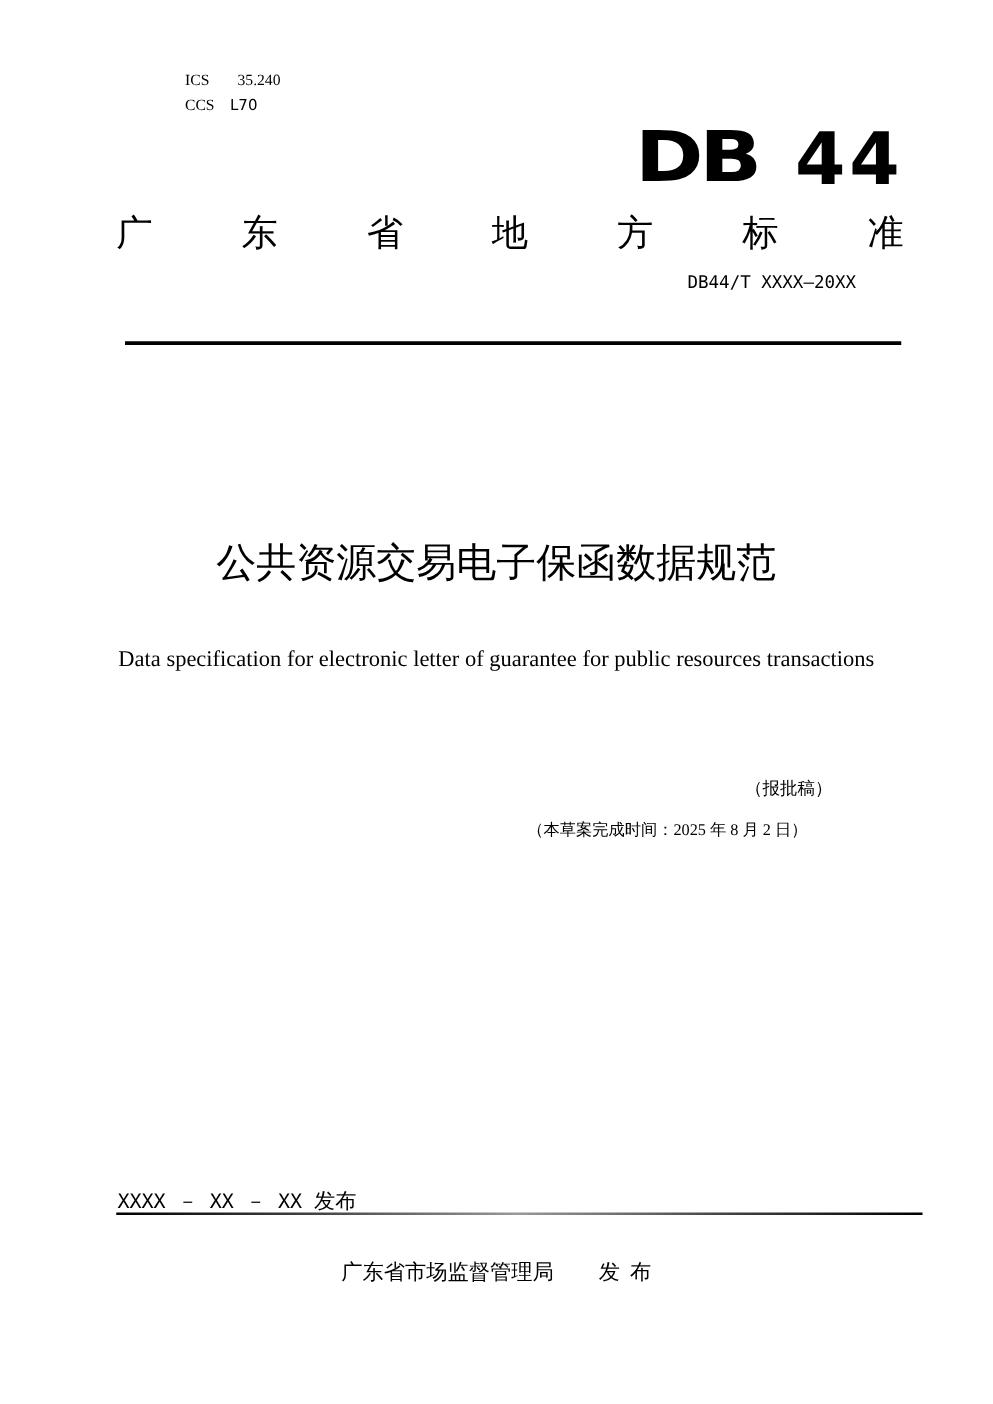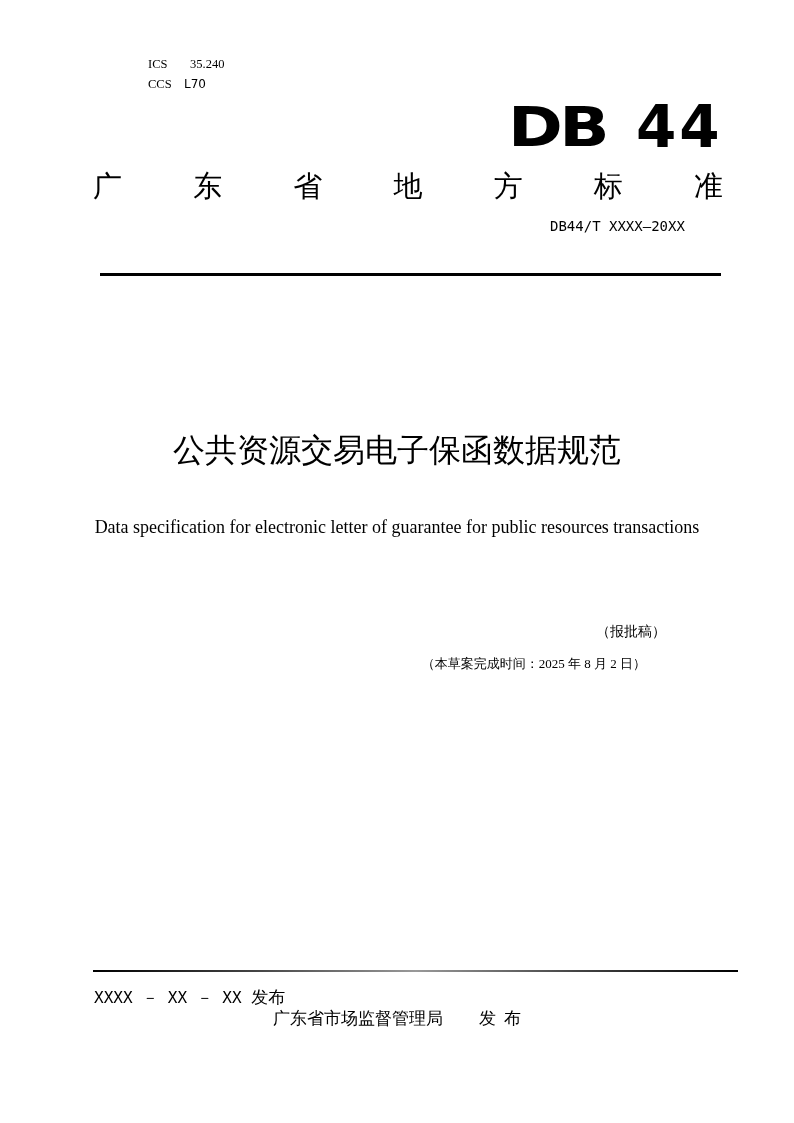--- a/index.html
+++ b/index.html
@@ -119,21 +119,21 @@
       top: 655px;
       width: 646px;
       text-align: right;
       font-family: "Liberation Serif", serif;
       font-size: 13px;
       line-height: 17px;
     }
 
     .date-row {
       left: 94px;
-      top: 986px;
+      top: 950px;
       width: 644px;
       height: 22px;
       font-family: "DejaVu Sans Mono", monospace;
       font-size: 16px;
       line-height: 22px;
     }
     .date-row .left { position: absolute; left: 0; top: 0; white-space: pre; }
     .date-row .right { position: absolute; right: 0; top: 0; white-space: pre; }
     .date-row .cn { font-family: "DejaVu Sans", sans-serif; font-size: 17px; }
 

